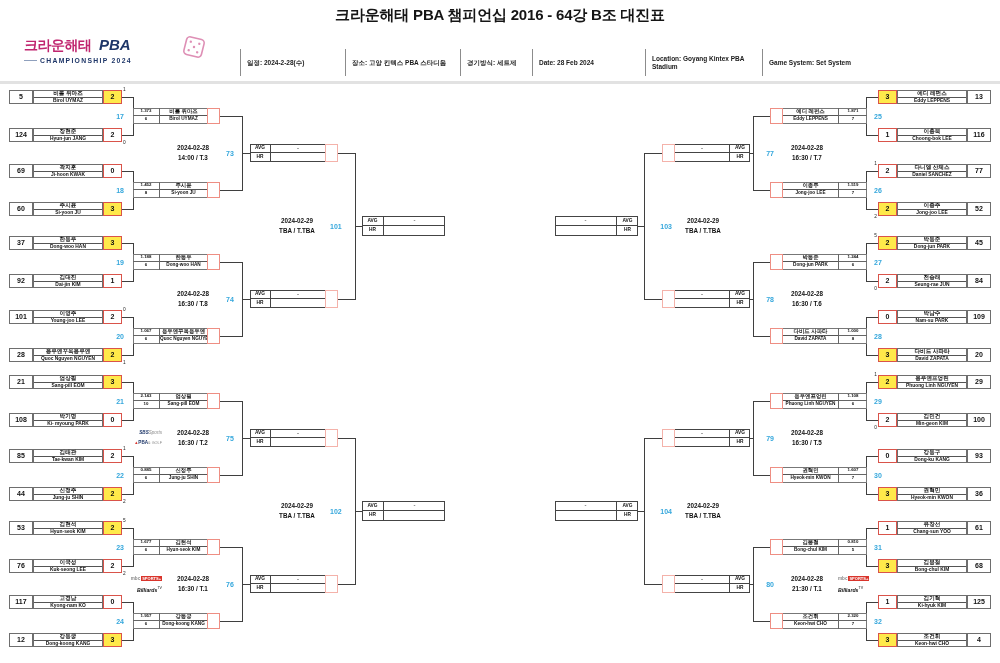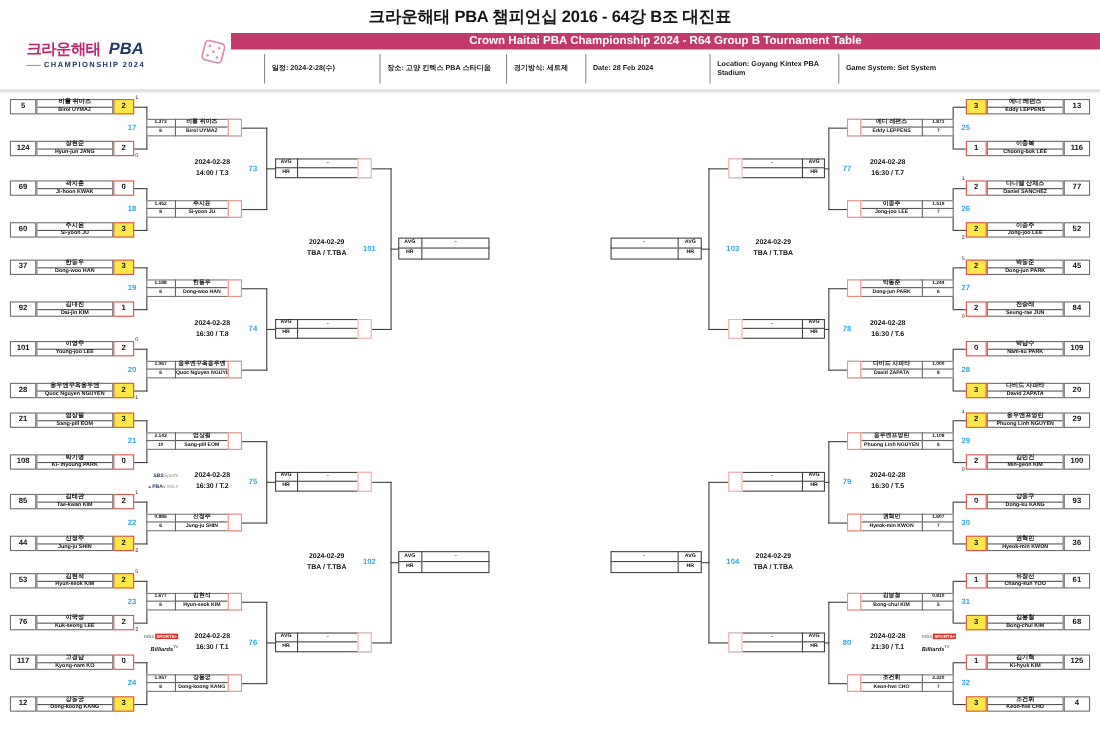--- a/index.html
+++ b/index.html
@@ -51,21 +51,20 @@
           <circle cx="19.4" cy="19.4" r="1.2" fill="#DE8FB5"></circle>
         </g>
       </svg>
     </div>
     <div class="logo-sub">
       <span class="logo-dash"></span>
       <span>CHAMPIONSHIP 2024</span>
     </div>
   </div>
 
-  <div class="banner">Crown Haitai PBA Championship 2024 - R64 Group B Tournament Table</div>
 
   <div class="info-bar">
     <div class="cell" style="left:240px;width:105px">일정: 2024-2-28(수)</div>
     <div class="cell" style="left:345px;width:115px">장소: 고양 킨텍스 PBA 스타디움</div>
     <div class="cell" style="left:460px;width:72px">경기방식: 세트제</div>
     <div class="cell" style="left:532px;width:113px">Date: 28 Feb 2024</div>
     <div class="cell" style="left:645px;width:117px">Location: Goyang Kintex PBA Stadium</div>
     <div class="cell" style="left:762px;width:120px">Game System: Set System</div>
   </div>
 

